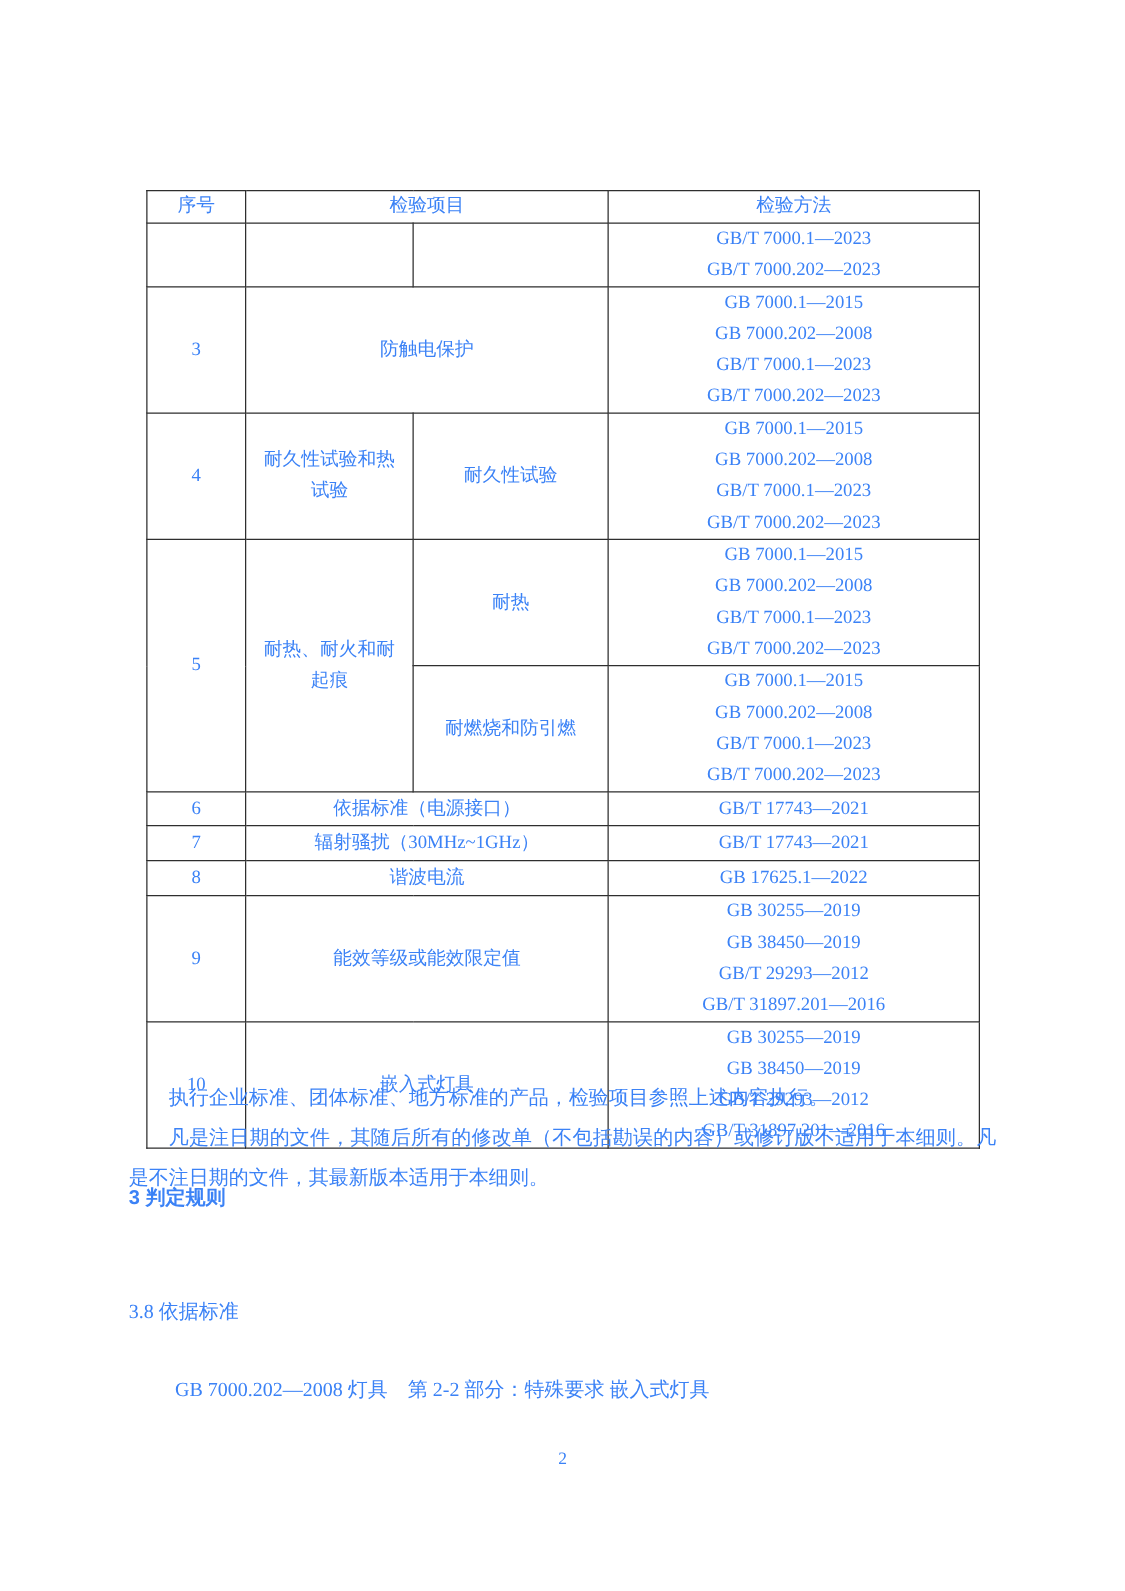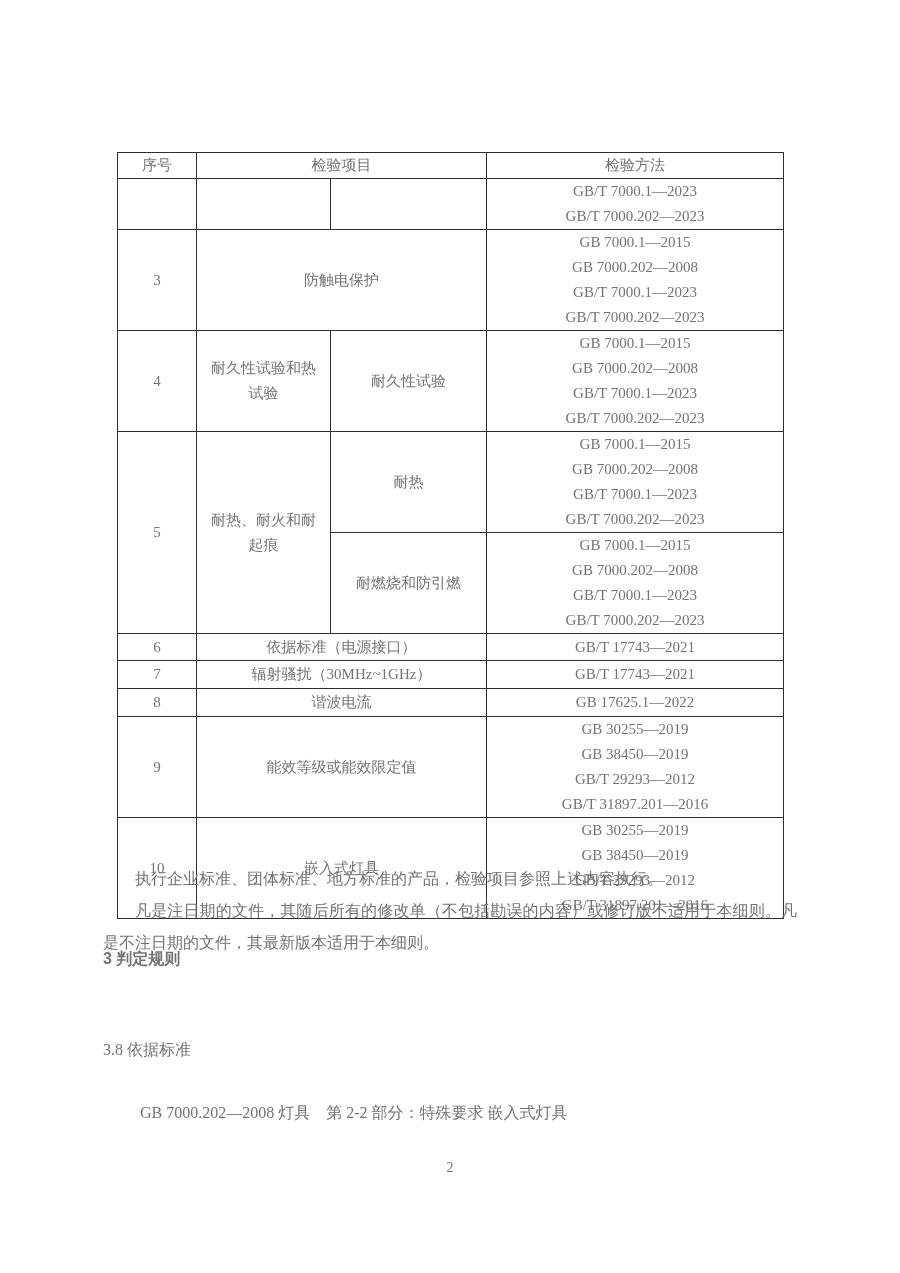--- a/index.html
+++ b/index.html
@@ -1,20 +1,20 @@
 <!DOCTYPE html>
 <html lang="zh"><head>
 <meta charset="utf-8">
 <style>
   html,body{margin:0;padding:0;background:#ffffff;}
   .page{
     position:relative;
     width:900px;height:1273px;
     background:#ffffff;
-    color:#737373;
+    color:#3b82f6;
     font-family:"Liberation Serif","DejaVu Serif",serif;
     overflow:hidden;
   }
   
   table.insp{
     position:absolute;left:117px;top:152px;
     width:666px;
     border-collapse:collapse;
     table-layout:fixed;
   }

